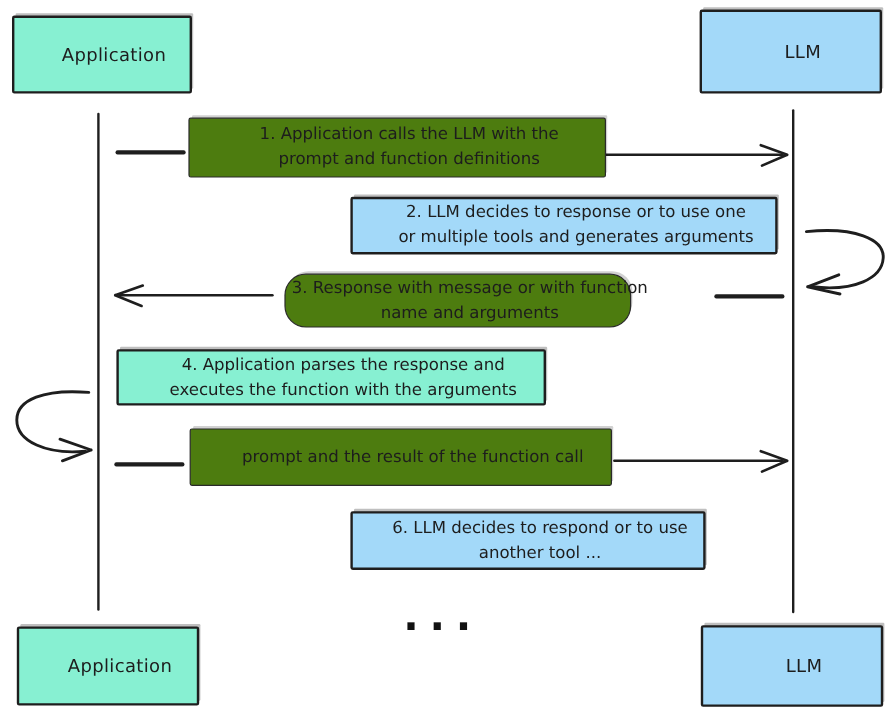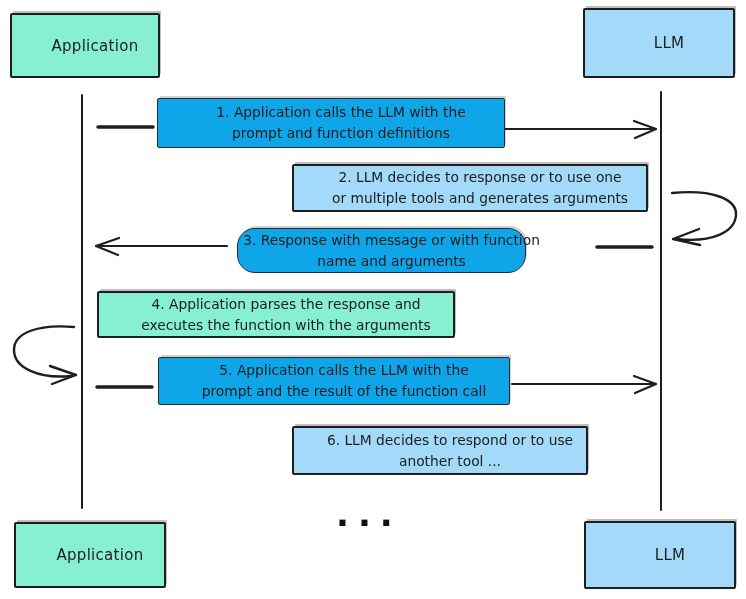--- a/index.html
+++ b/index.html
@@ -12,21 +12,21 @@
   .box {
     position:absolute; display:flex; align-items:center; justify-content:center;
     text-align:center; box-sizing:border-box; border-radius:2px;padding-left:20px;
   }
   .actor {
     border:2.5px solid var(--stroke,#1e1e1e); font-size:15px; letter-spacing:.3px;
     box-shadow:2px -3px 0 -1px rgba(0,0,0,.25);
   }
   .teal  { background:var(--teal,#87f0d2); }
   .blue  { background:var(--blue,#a3d9f9); }
-  .whitefill { background:#0ea5e9; }
+  .whitefill { background:#4d7c0f; }
   .msg {
     flex-direction:column; font-size:13.8px; line-height:21px;
   }
   .msg.whitefill { border:1.6px solid #2a2a2a; box-shadow:2px -3px 0 -1px rgba(0,0,0,.18); }
   .msg.teal, .msg.blue { border:2px solid var(--stroke,#1e1e1e); box-shadow:2px -3px 0 -1px rgba(0,0,0,.25); }
   .msg span { display:block; white-space:nowrap; }
   .ellipsis {
     position:absolute; left:336px; top:494px; font-size:34px; font-weight:bold;
     letter-spacing:9px; color:#111;
   }
@@ -87,21 +87,20 @@
     <span>3. Response with message or with function</span>
     <span>name and arguments</span>
   </div>
 
   <div class="box msg teal" style="left:97px; top:291px; width:358px; height:47px;">
     <span>4. Application parses the response and</span>
     <span>executes the function with the arguments</span>
   </div>
 
   <div class="box msg whitefill" style="left:158px; top:357px; width:352px; height:48px;">
-    <span>5. Application calls the LLM with the</span>
     <span>prompt and the result of the function call</span>
   </div>
 
   <div class="box msg blue" style="left:292px; top:426px; width:296px; height:49px;">
     <span>6. LLM decides to respond or to use</span>
     <span>another tool ...</span>
   </div>
 
   <div class="ellipsis">...</div>
 

